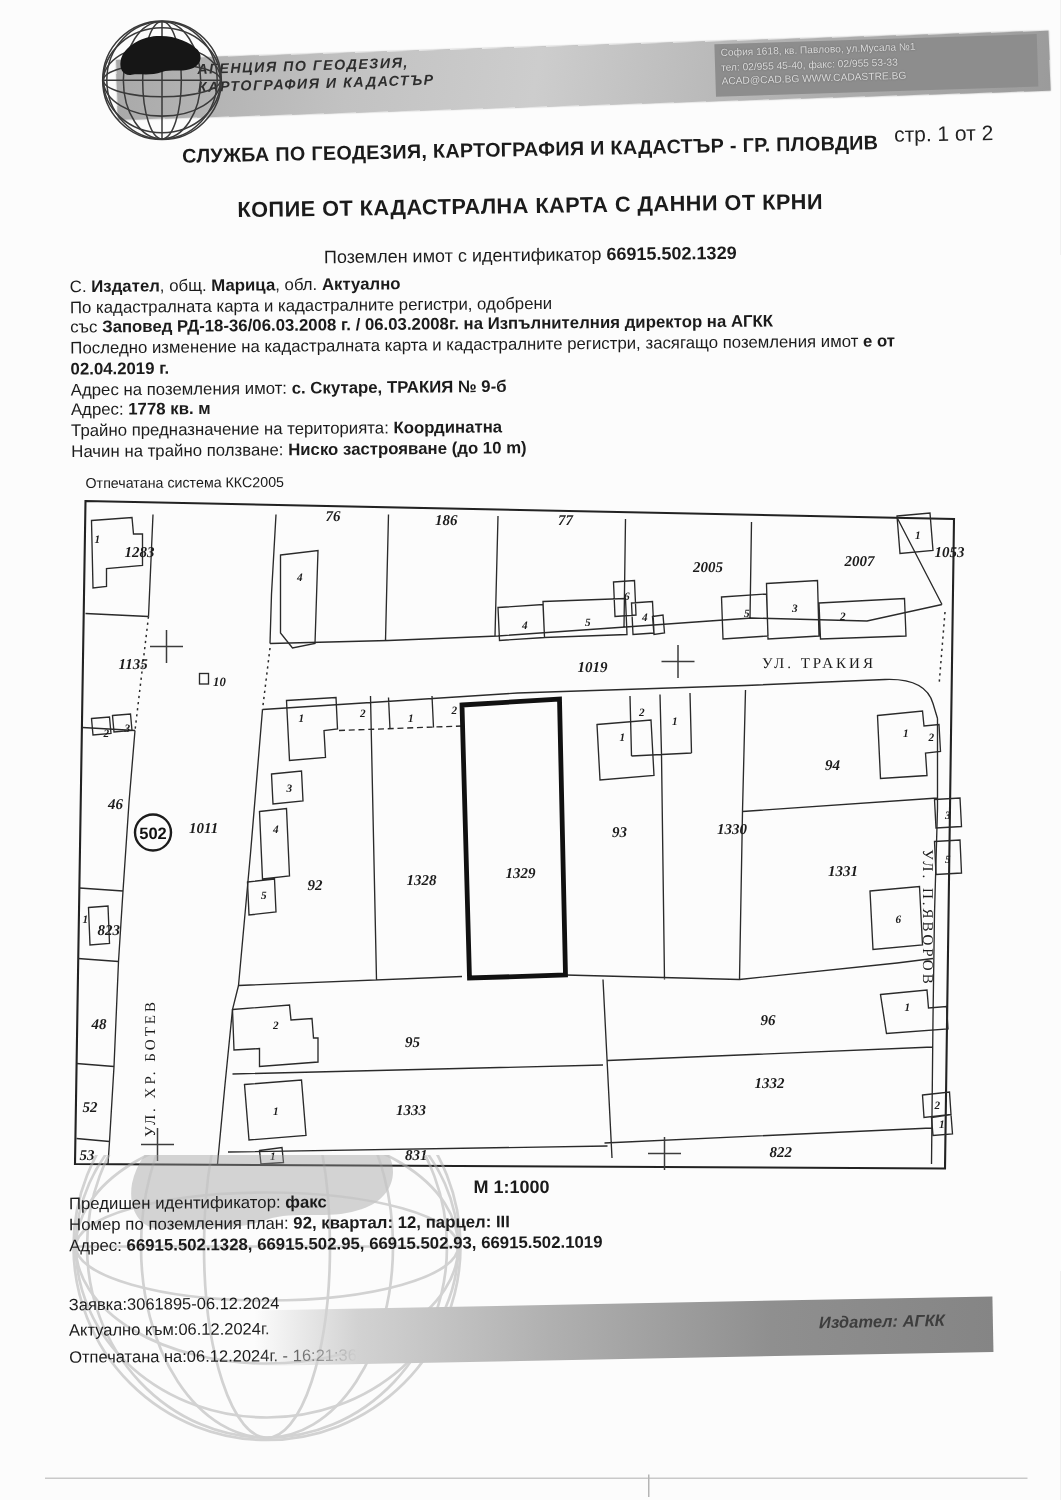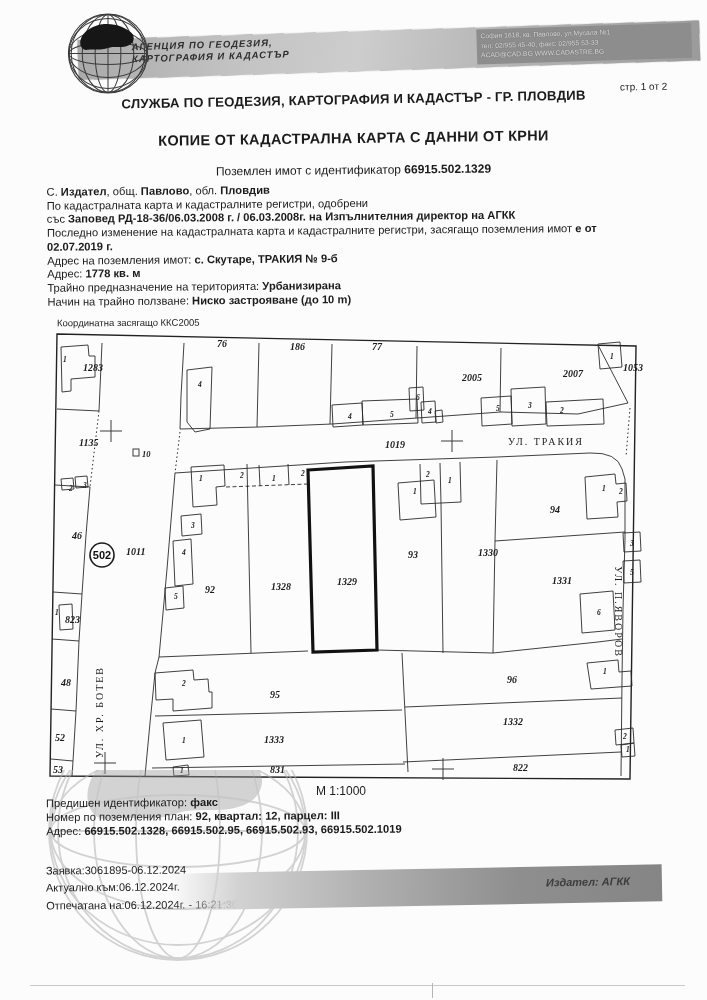--- a/index.html
+++ b/index.html
@@ -8,34 +8,34 @@
   
   .banner{position:absolute;left:78px;top:40px;width:622px;height:40px;
           background:linear-gradient(100deg,#a9a9a9 0%,#c2c2c2 25%,#cdcdcd 45%,#b3b3b3 70%,#9b9b9b 100%);
           transform:rotate(-1.8deg);transform-origin:left center;box-shadow:0 0 1px #888;}
   .agency{position:absolute;left:54px;top:3px;font-size:9.5px;font-weight:bold;font-style:italic;
           letter-spacing:1px;color:#2e2e2e;line-height:12px;white-space:nowrap;}
   .addrbox{position:absolute;right:8px;top:2px;width:215px;height:35px;background:#8d8d8d;
            color:#dcdcdc;font-size:6.8px;line-height:9.5px;padding:2px 4px;box-sizing:border-box;
            text-shadow:0 0 1px #555;white-space:nowrap;overflow:hidden;}
   .logo{position:absolute;left:62px;top:6px;}
-  .pageind{position:absolute;left:596px;top:81px;font-size:10px;color:#222;transform:rotate(-1deg);margin-left:24px;}
+  .pageind{position:absolute;left:596px;top:81px;font-size:14px;color:#222;transform:rotate(-1deg);}
   .office-title{position:absolute;left:0;top:92px;width:707px;text-align:center;font-size:13.2px;
                 font-weight:bold;transform:rotate(-1.1deg);letter-spacing:.2px;}
   .doc-title{position:absolute;left:0;top:130px;width:707px;text-align:center;font-size:14.5px;
              font-weight:bold;transform:rotate(-0.8deg);letter-spacing:.3px;}
   .subtitle{position:absolute;left:0;top:163px;width:707px;text-align:center;font-size:12px;
             transform:rotate(-0.6deg);}
   .subtitle b{margin-left:0;}
   .info{position:absolute;left:47px;top:183px;width:630px;font-size:11.2px;line-height:13.7px;
         transform:rotate(-0.5deg);}
   .coordsys{position:absolute;left:57px;top:317px;font-size:9.5px;transform:rotate(-0.3deg);}
   
   .mapsvg{position:absolute;left:45px;top:329px;}
-  .scale{position:absolute;left:296px;top:784px;width:90px;text-align:center;font-size:12px;font-weight:normal;}
+  .scale{position:absolute;left:296px;top:784px;width:90px;text-align:center;font-size:12px;font-weight:bold;}
   
   .footer{position:absolute;left:46px;top:795px;width:620px;font-size:11.2px;line-height:13.9px;
           transform:rotate(-0.4deg);}
   .request{position:absolute;left:46px;top:861px;width:420px;font-size:11px;line-height:17.4px;
            transform:rotate(-0.4deg);}
   .issuerbar{position:absolute;left:170px;top:869px;width:492px;height:37px;transform:rotate(-1.1deg);
              background:linear-gradient(92deg,rgba(225,225,225,0) 0%,#d2d2d2 14%,#b0b0b0 40%,#8f8f8f 70%,#858585 100%);}
   .issuer{position:absolute;right:32px;top:10px;font-size:11px;font-style:italic;color:#3d3d3d;font-weight:bold;}
   .wm{position:absolute;left:28px;top:770px;opacity:.55;}
   .scanline{position:absolute;left:30px;top:985px;width:655px;height:1px;background:#c9c9c9;}
@@ -82,32 +82,32 @@
 
   <div class="pageind">стр. 1 от 2</div>
   <div class="office-title">СЛУЖБА ПО ГЕОДЕЗИЯ, КАРТОГРАФИЯ И КАДАСТЪР - ГР. ПЛОВДИВ</div>
   <div class="doc-title">КОПИЕ ОТ КАДАСТРАЛНА КАРТА С ДАННИ ОТ КРНИ</div>
   <div class="subtitle">
     <span>Поземлен имот с  идентификатор</span>
     <b>66915.502.1329</b>
   </div>
 
   <div class="info">
-      <div><span>С. </span><span class="seg-b">Издател</span><span>, общ. </span><span class="seg-b">Павлово</span><span>, обл. </span><span class="seg-b">Пловдив</span></div>
+      <div><span>С. </span><span class="seg-b">Издател</span><span>, общ. </span><span class="seg-b">Марица</span><span>, обл. </span><span class="seg-b">Актуално</span></div>
       <div><span>По кадастралната карта и кадастралните регистри, одобрени</span></div>
       <div><span>със </span><span class="seg-b">Заповед РД-18-36/06.03.2008 г. / 06.03.2008г. на Изпълнителния директор на АГКК</span></div>
       <div><span>Последно изменение на кадастралната карта и кадастралните регистри, засягащо поземления имот </span><span class="seg-b">е от</span></div>
-      <div><span class="seg-b">02.07.2019 г.</span></div>
+      <div><span class="seg-b">02.04.2019 г.</span></div>
       <div><span>Адрес на поземления имот: </span><span class="seg-b">с. Скутаре, ТРАКИЯ № 9-б</span></div>
       <div><span>Адрес: </span><span class="seg-b">1778 кв. м</span></div>
-      <div><span>Трайно предназначение на територията: </span><span class="seg-b">Урбанизирана</span></div>
+      <div><span>Трайно предназначение на територията: </span><span class="seg-b">Координатна</span></div>
       <div><span>Начин на трайно ползване: </span><span class="seg-b">Ниско застрояване (до 10 m)</span></div>
     </div>
 
-  <div class="coordsys">Координатна засягащо ККС2005</div>
+  <div class="coordsys">Отпечатана система ККС2005</div>
 
   <svg class="mapsvg" width="600" height="452" viewBox="0 0 600 452">
 
     <path fill="none" stroke="#222" stroke-width="1.4" d="M12,5 L591,17 L585,450 L5,447 Z"></path>
 
     <path fill="none" stroke="#2a2a2a" stroke-width="0.9" d="
       M57,14 L54,82 M12,80 L54,82 M10,156 L45,158
       M45,158 L41,206 L37,265 L34,312 L31,382 L28,432 L27,447
       M8,263 L37,265 M7,310 L34,312 M6,380 L31,382 M6,430 L28,432
       M139,14 L136,67 L135,100

